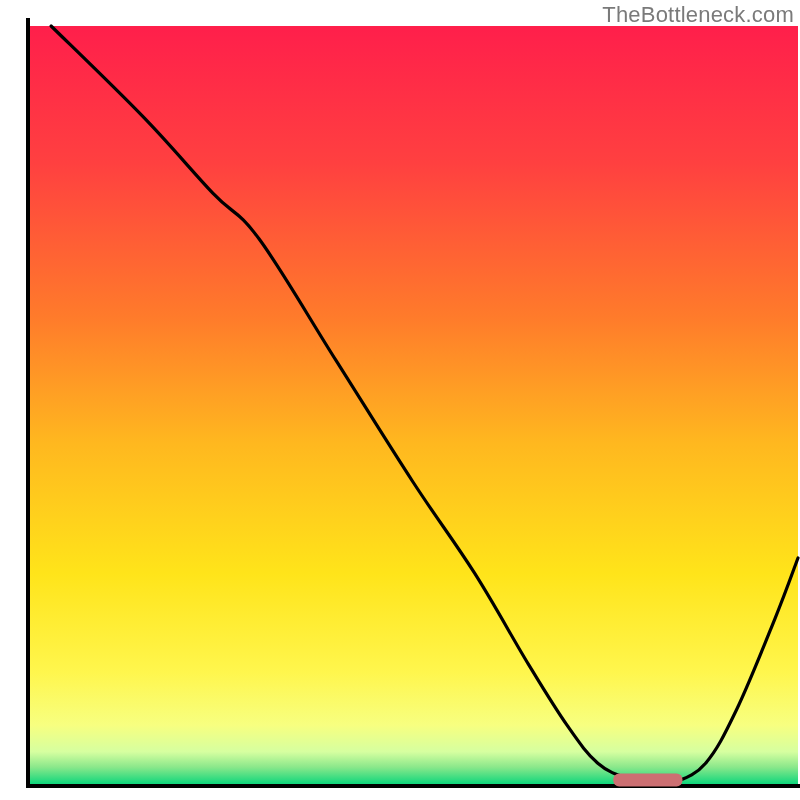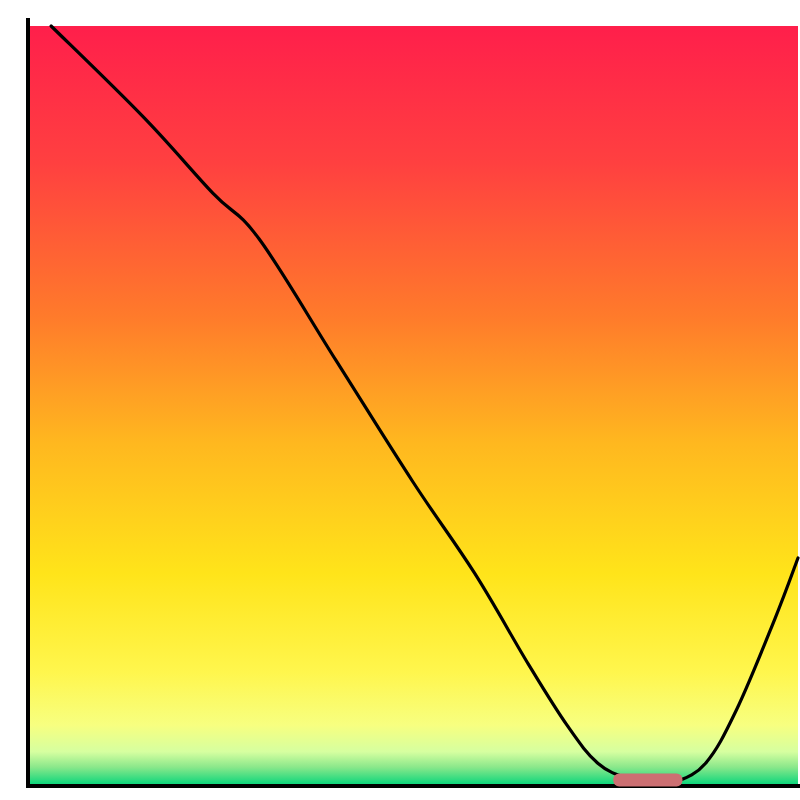--- a/index.html
+++ b/index.html
@@ -27,20 +27,21 @@
     z-index: 20;
   }
   svg {
     display: block;
   }
 </style>
 </head>
 <body>
 
 <div class="canvas-wrap">
+  <div class="watermark">TheBottleneck.com</div>
 
   <svg id="chart-svg" width="800" height="800" viewBox="0 0 800 800" preserveAspectRatio="none">
     <defs>
       <linearGradient id="bg-grad" x1="0" y1="0" x2="0" y2="1">
           <stop offset="0.00%" stop-color="#ff1f4b"></stop>
           <stop offset="18.00%" stop-color="#ff4040"></stop>
           <stop offset="38.00%" stop-color="#ff7a2b"></stop>
           <stop offset="55.00%" stop-color="#ffb81f"></stop>
           <stop offset="72.00%" stop-color="#ffe41a"></stop>
           <stop offset="85.00%" stop-color="#fff64d"></stop>

